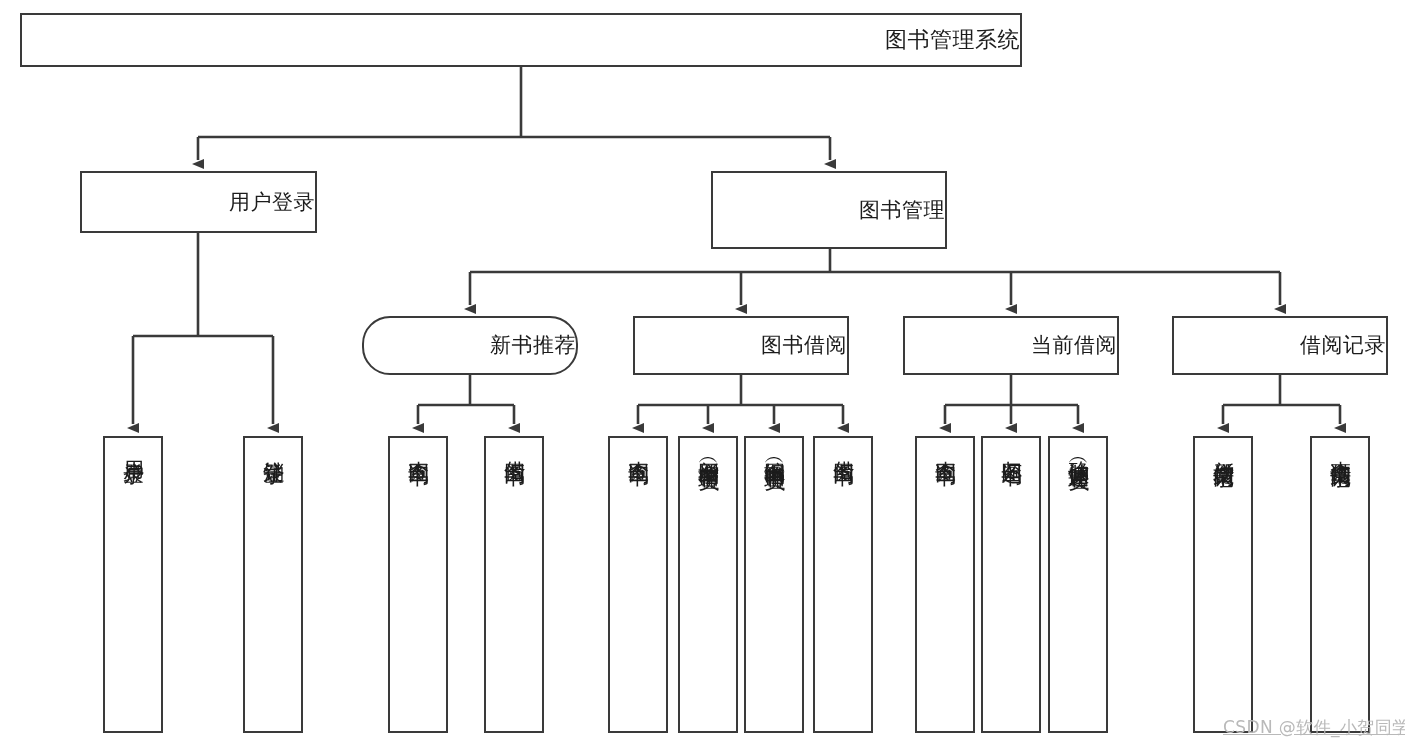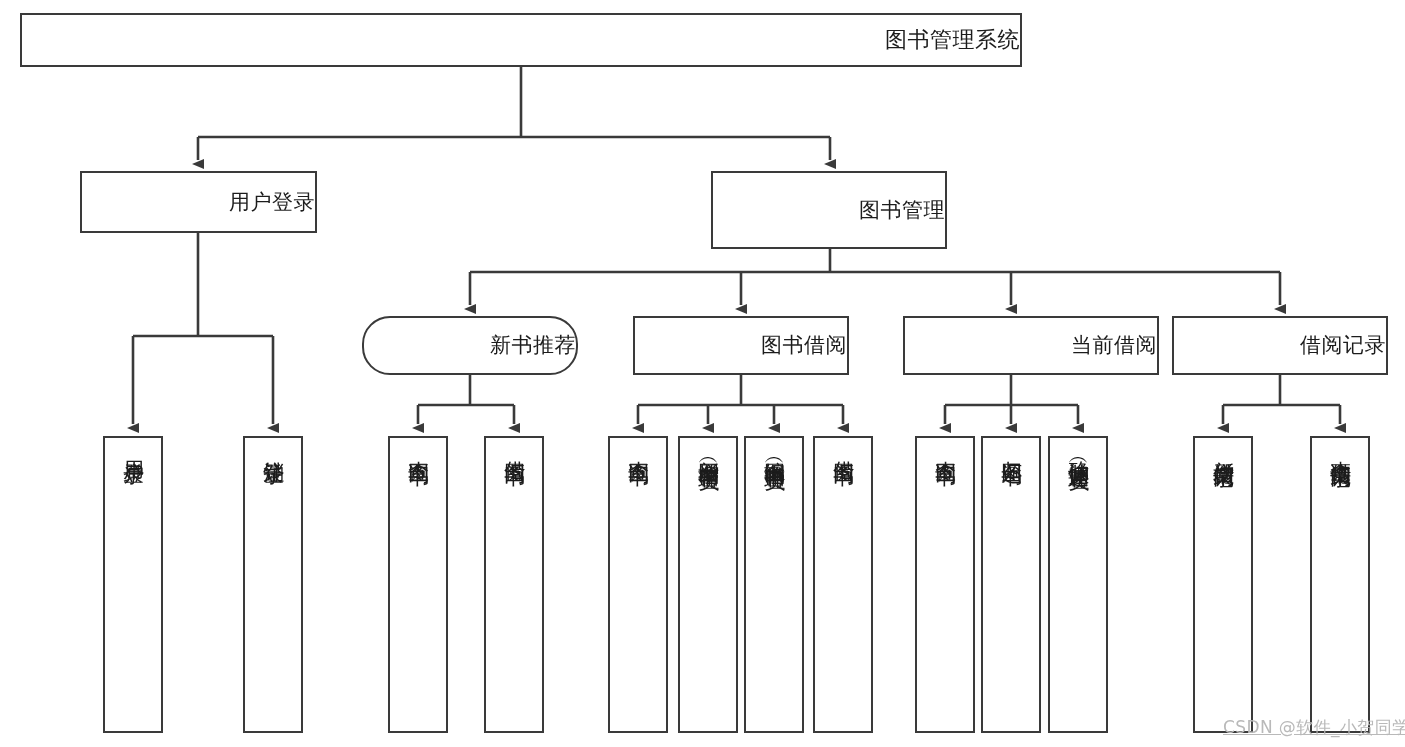--- a/index.html
+++ b/index.html
@@ -130,21 +130,21 @@
   <div class="node lvl2" id="n2-1" style="left: 711px; top: 171px; width: 236px; height: 78px;">
     <span class="label">图书管理</span>
   </div>
 
   <div class="node lvl3" id="n3-0" style="left: 362px; top: 316px; width: 216px; height: 59px; border-radius: 28px;">
     <span class="label">新书推荐</span>
   </div>
   <div class="node lvl3" id="n3-1" style="left: 633px; top: 316px; width: 216px; height: 59px;">
     <span class="label">图书借阅</span>
   </div>
-  <div class="node lvl3" id="n3-2" style="left: 903px; top: 316px; width: 256px; height: 59px;">
+  <div class="node lvl3" id="n3-2" style="left: 903px; top: 316px; width: 216px; height: 59px;">
     <span class="label">当前借阅</span>
   </div>
   <div class="node lvl3" id="n3-3" style="left: 1172px; top: 316px; width: 216px; height: 59px; padding-left: 12px;">
     <span class="label">借阅记录</span>
   </div>
 
   <div class="node leaf" id="lf-0" style="left: 103px; top: 436px; width: 60px; height: 297px;">
     <span class="label">用户登录</span>
   </div>
   <div class="node leaf" id="lf-1" style="left: 243px; top: 436px; width: 60px; height: 297px;">

